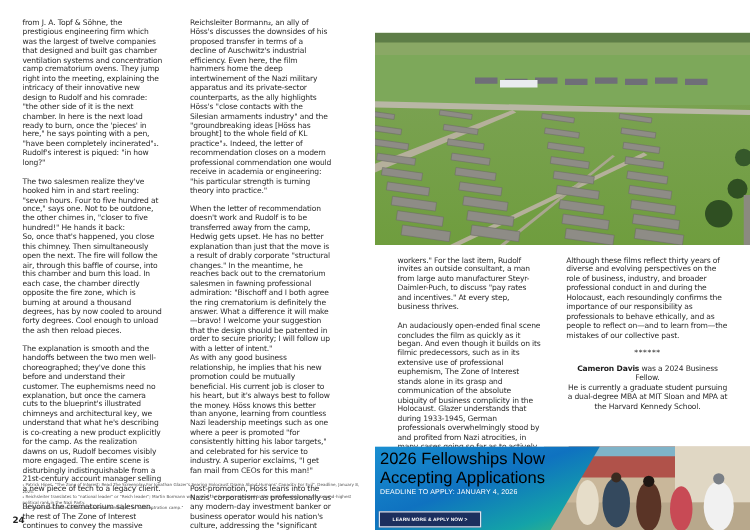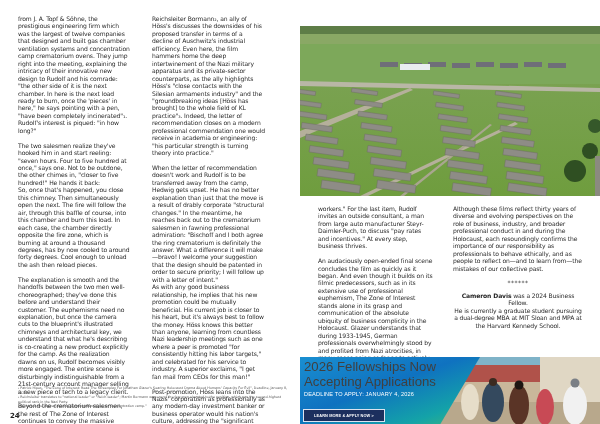--- a/index.html
+++ b/index.html
@@ -22,21 +22,21 @@
   .footnotes div { white-space: pre-line; }
   .pagenum { position: absolute; left: 10px; top: 412px; font-size: 7px; font-weight: bold; color: #222; }
   #photo { position: absolute; left: 300px; top: 26px; width: 300px; height: 170px; overflow: hidden; }
   #ad { position: absolute; left: 300px; top: 357px; width: 300px; height: 67px; overflow: hidden; }
   .ad-bg {
     position: absolute; left: 0; top: 0; width: 180px; height: 67px;
     background: linear-gradient(160deg, #1a8fd1 0%, #0f72c0 45%, #14a3a8 80%, #3fb87a 100%);
     clip-path: polygon(0 0, 100% 0, 78% 100%, 0 100%);
   }
   .ad-photo { position: absolute; left: 135px; top: 0; width: 165px; height: 67px; }
-  .ad-title { position: absolute; left: 4px; top: 3px; color: #404040; font-family: "Liberation Sans", sans-serif; font-size: 13.2px; line-height: 14.5px; white-space: pre-line; }
+  .ad-title { position: absolute; left: 4px; top: 3px; color: #000000; font-family: "Liberation Sans", sans-serif; font-size: 13.2px; line-height: 14.5px; white-space: pre-line; }
   .ad-deadline { position: absolute; left: 4px; top: 34px; color: #fff; font-family: "Liberation Sans", sans-serif; font-size: 5.6px; letter-spacing: 0.15px; }
   .ad-btn { position: absolute; left: 3px; top: 52px; width: 80px; height: 11px; background: #1c2f5e; border: 0.6px solid #dce3f0; color: #fff; font-family: "Liberation Sans", sans-serif; font-weight: bold; font-size: 3.9px; line-height: 11px; text-align: center; letter-spacing: 0.1px; cursor: pointer; }
 </style>
 </head>
 <body>
 
 <div id="col1" class="col">
   <p>from J. A. Topf &amp; Söhne, the prestigious engineering firm which was the largest of twelve companies that designed and built gas chamber ventilation systems and concentration camp crematorium ovens. They jump right into the meeting, explaining the intricacy of their innovative new design to Rudolf and his comrade: "the other side of it is the next chamber. In here is the next load ready to burn, once the 'pieces' in here," he says pointing with a pen, "have been completely incinerated"₁. Rudolf's interest is piqued: "in how long?"</p>
   <p>The two salesmen realize they've hooked him in and start reeling: "seven hours. Four to five hundred at once," says one. Not to be outdone, the other chimes in, "closer to five hundred!" He hands it back:
 So, once that's happened, you close this chimney. Then simultaneously open the next. The fire will follow the air, through this baffle of course, into this chamber and burn this load. In each case, the chamber directly opposite the fire zone, which is burning at around a thousand degrees, has by now cooled to around forty degrees. Cool enough to unload the ash then reload pieces.</p>

